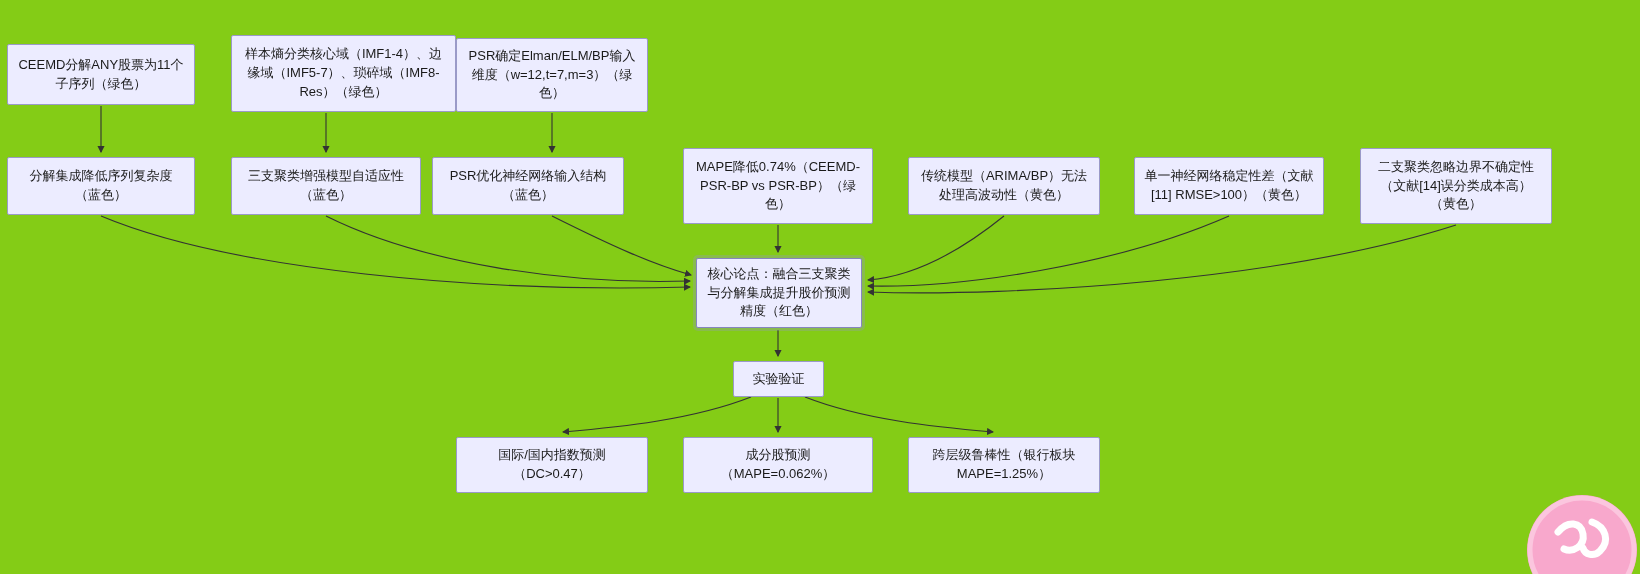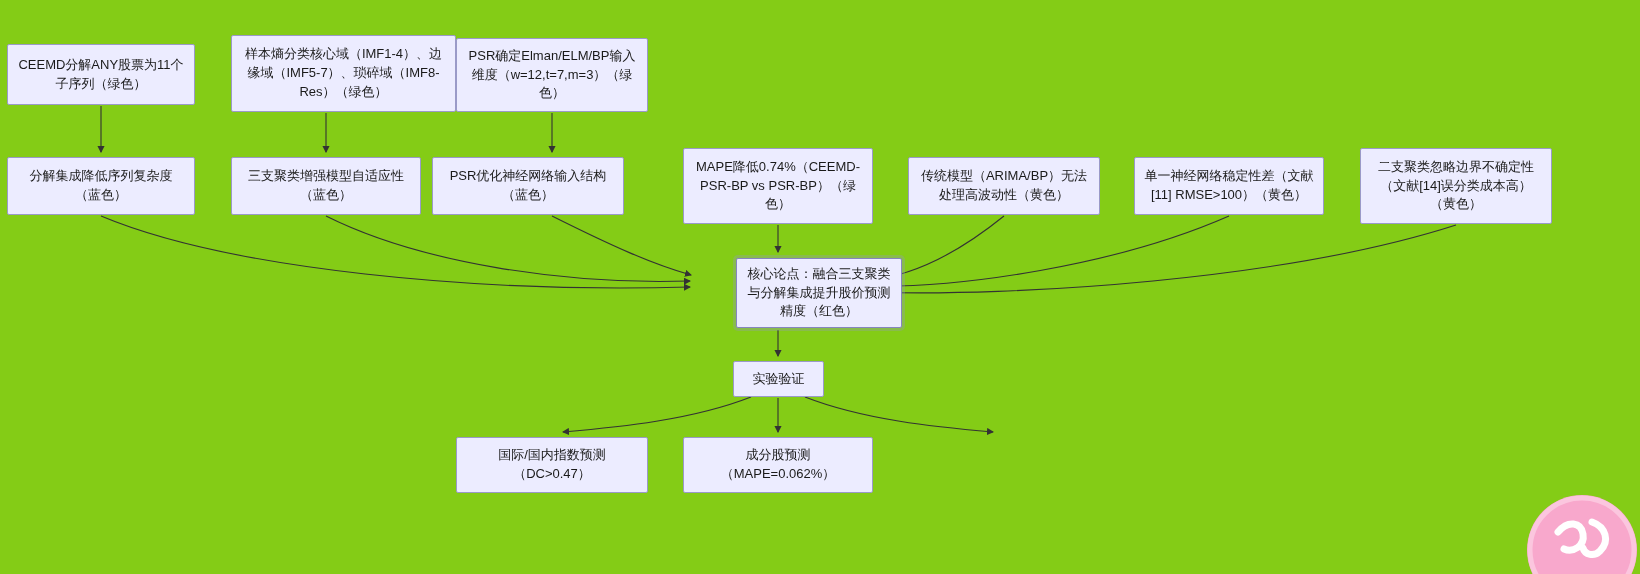--- a/index.html
+++ b/index.html
@@ -28,21 +28,20 @@
     justify-content: center;
     text-align: center;
     font-size: 13px;
     line-height: 1.45;
     color: #1a1a1a;
     padding: 5px 9px;
   }
   .node-core {
     border: 1.5px solid #8686bf;
     box-shadow: 0 0 0 3px rgba(150, 150, 210, 0.30);
-    margin-left: 40px;
   }
   .watermark {
     position: absolute;
     left: 1524px;
     top: 492px;
     width: 116px;
     height: 116px;
   }
 </style>
 </head>
@@ -88,20 +87,21 @@
   <div class="node" style="left:908px; top:157px; width:192px; height:58px">传统模型（ARIMA/BP）无法处理高波动性（黄色）</div>
   <div class="node" style="left:1134px; top:157px; width:190px; height:58px">单一神经网络稳定性差（文献[11] RMSE&gt;100）（黄色）</div>
   <div class="node" style="left:1360px; top:148px; width:192px; height:76px">二支聚类忽略边界不确定性（文献[14]误分类成本高）（黄色）</div>
 
   <div class="node node-core" style="left:696px; top:258px; width:166px; height:70px">核心论点：融合三支聚类与分解集成提升股价预测精度（红色）</div>
 
   <div class="node" style="left:733px; top:361px; width:91px; height:36px">实验验证</div>
 
   <div class="node" style="left:456px; top:437px; width:192px; height:56px">国际/国内指数预测（DC&gt;0.47）</div>
   <div class="node" style="left:683px; top:437px; width:190px; height:56px">成分股预测（MAPE=0.062%）</div>
+  <div class="node" style="left:908px; top:437px; width:192px; height:56px">跨层级鲁棒性（银行板块MAPE=1.25%）</div>
 
   <div class="watermark">
     <svg width="116" height="116" viewBox="0 0 116 116" xmlns="http://www.w3.org/2000/svg">
       <circle cx="58" cy="58" r="55" fill="#F8A8CC"></circle>
       <circle cx="58" cy="58" r="52" fill="none" stroke="#FBC6DE" stroke-width="5"></circle>
       <path d="M34 40 C44 28 57 30 59 42 C61 54 49 61 40 57" stroke="#FFFFFF" stroke-width="7" fill="none" stroke-linecap="round"></path>
       <path d="M68 30 C82 35 86 49 76 59 C70 65 61 63 59 56" stroke="#FFFFFF" stroke-width="7" fill="none" stroke-linecap="round"></path>
     </svg>
   </div>
 

